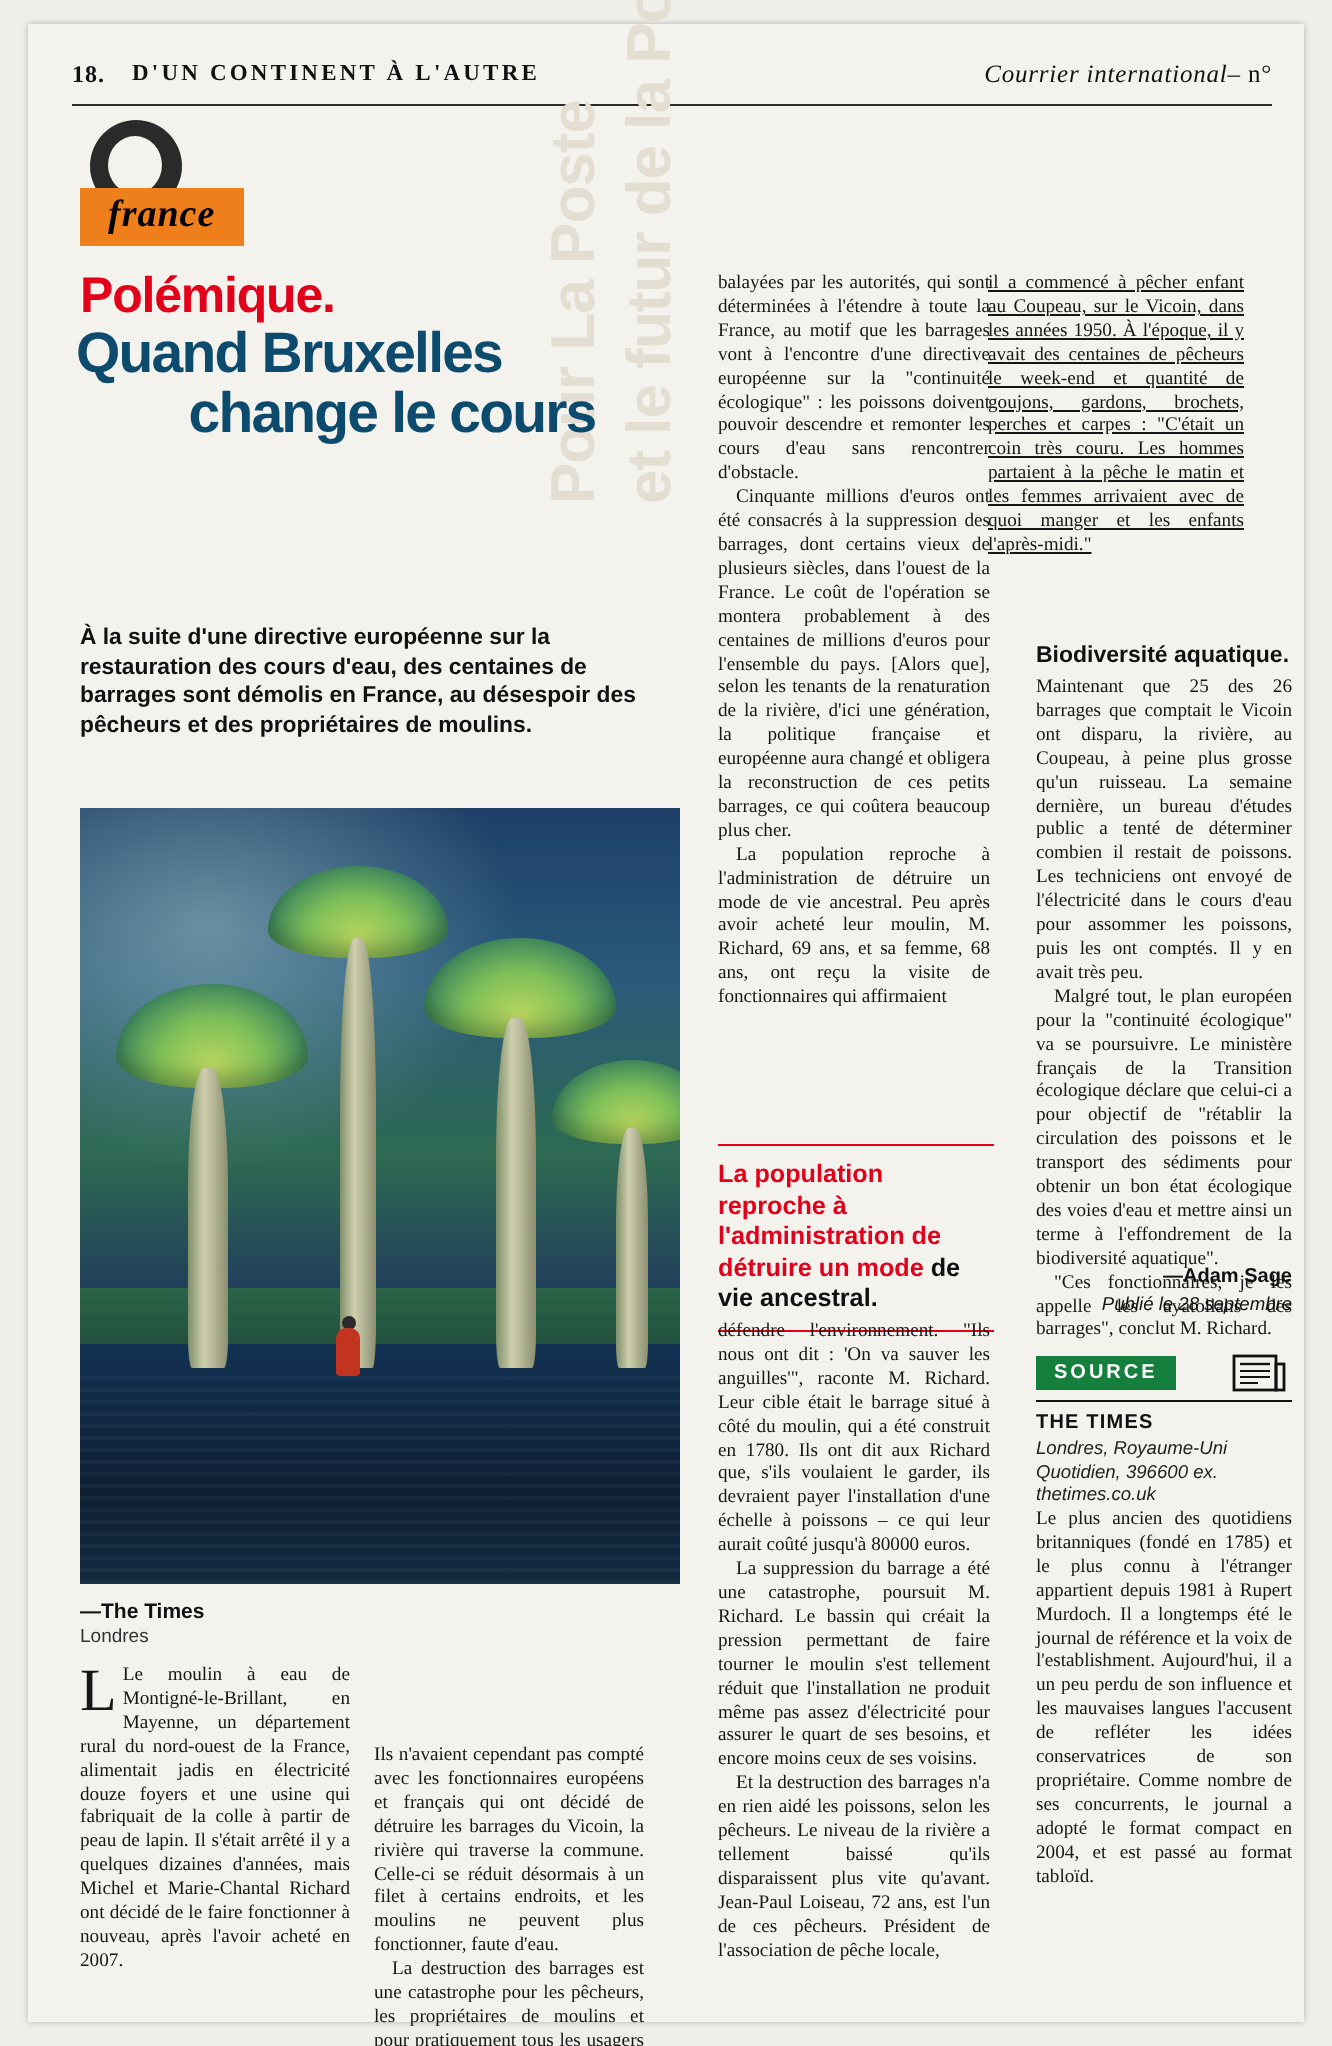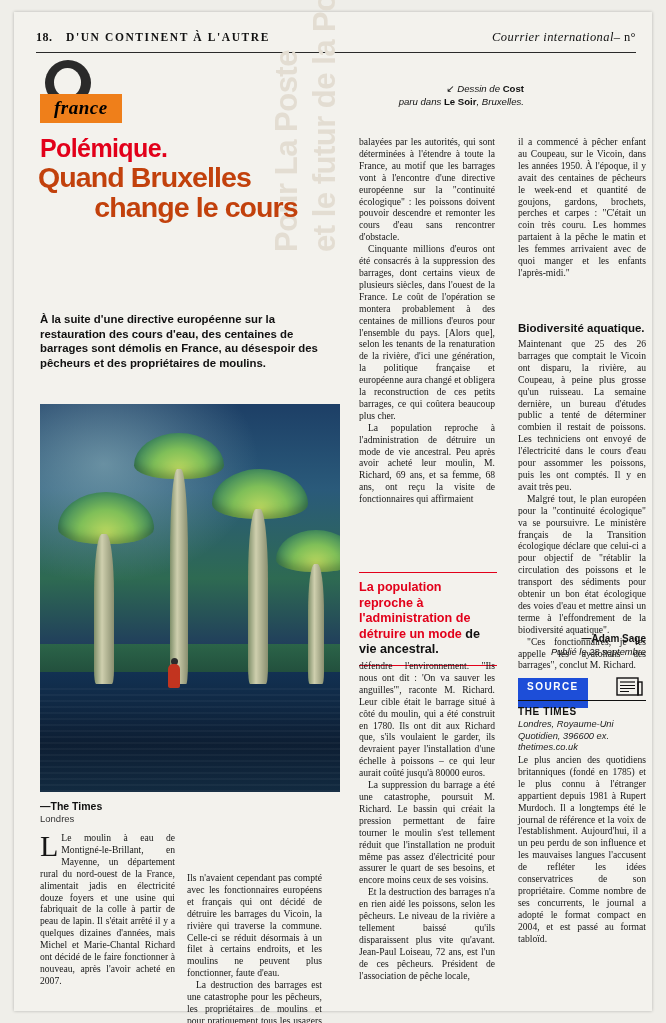--- a/index.html
+++ b/index.html
@@ -132,21 +132,21 @@
   .headline {
     position: absolute;
     left: 24px;
     top: 150px;
     width: 310px;
     font-family: "Liberation Sans", sans-serif;
     font-weight: bold;
     font-size: 28.5px;
     line-height: 30px;
     letter-spacing: -0.9px;
-    color: #c2410c;
+    color: #0c4a6e;
   }
   .headline .l2 { display: block; text-align: left; }
   .headline .l3 { display: block; text-align: center; padding-left: 6px;}
   .headline .l4 { display: block; text-align: center; padding-left: 30px;}
 
   .standfirst {
     position: absolute;
     left: 26px;
     top: 300px;
     width: 288px;
@@ -286,21 +286,21 @@
     text-align: justify;
     color: #161616;
   }
   .col p { margin: 0; text-indent: 9px; }
   .col p.first { text-indent: 0; }
 
   .c1 { left: 26px; top: 820px; width: 135px; }
   .c2 { left: 173px; top: 820px; width: 135px; margin-top: 40px; }
   .c3 { left: 345px; top: 124px; width: 136px; }
   .c3b { left: 345px; top: 648px; width: 136px; }
-  .c4 { left: 504px; top: 124px; width: 128px; }
+  .c4 { left: 480px; top: 124px; width: 128px; text-decoration: underline; }
   .c4b { left: 504px; top: 742px; width: 128px; }
 
   .dropcap {
     float: left;
     font-family: "Liberation Serif", serif;
     font-size: 30px;
     line-height: 24px;
     font-weight: normal;
     padding: 2px 3px 0 0;
   }
@@ -357,27 +357,27 @@
 
   
   .source-box {
     position: absolute;
     left: 504px;
     top: 664px;
     width: 128px;
   }
   .source-tag {
     display: inline-block;
-    background: #1d4ed8;
+    background: #15803d;
     color: #fff;
     font-family: "Liberation Sans", sans-serif;
     font-weight: bold;
     font-size: 10px;
     letter-spacing: 1.5px;
-    padding: 3px 9px 16px 9px;
+    padding: 3px 9px 3px 9px;
   }
   .source-icon {
     position: absolute;
     right: 2px;
     top: -4px;
     width: 30px;
     height: 30px;
   }
   .source-rule {
     position: absolute;
@@ -461,25 +461,20 @@
       <div class="figure">
         <div class="fig-head"></div>
         <div class="fig-body"></div>
       </div>
       <div class="reflections"></div>
     </div>
 
     <div class="credit">—The Times</div>
     <div class="credit-sub">Londres</div>
 
-    <div class="dessin">
-      <span class="arrow">↙</span>
-      <i>Dessin de </i><b>Cost</b><br>
-      <i>paru dans </i><b>Le Soir</b><i>, Bruxelles.</i>
-    </div>
 
     <div class="col c1">
       <p class="first"><span class="dropcap">L</span><span>Le moulin à eau de Montigné-le-Brillant, en Mayenne, un département rural du nord-ouest de la France, alimentait jadis en électricité douze foyers et une usine qui fabriquait de la colle à partir de peau de lapin. Il s'était arrêté il y a quelques dizaines d'années, mais Michel et Marie-Chantal Richard ont décidé de le faire fonctionner à nouveau, après l'avoir acheté en 2007.</span></p>
     </div>
 
     <div class="col c2">
       <p class="first">Ils n'avaient cependant pas compté avec les fonctionnaires européens et français qui ont décidé de détruire les barrages du Vicoin, la rivière qui traverse la commune. Celle-ci se réduit désormais à un filet à certains endroits, et les moulins ne peuvent plus fonctionner, faute d'eau.</p>
       <p>La destruction des barrages est une catastrophe pour les pêcheurs, les propriétaires de moulins et pour pratiquement tous les usagers de la rivière. Leurs protestations ont été</p>
     </div>
 

